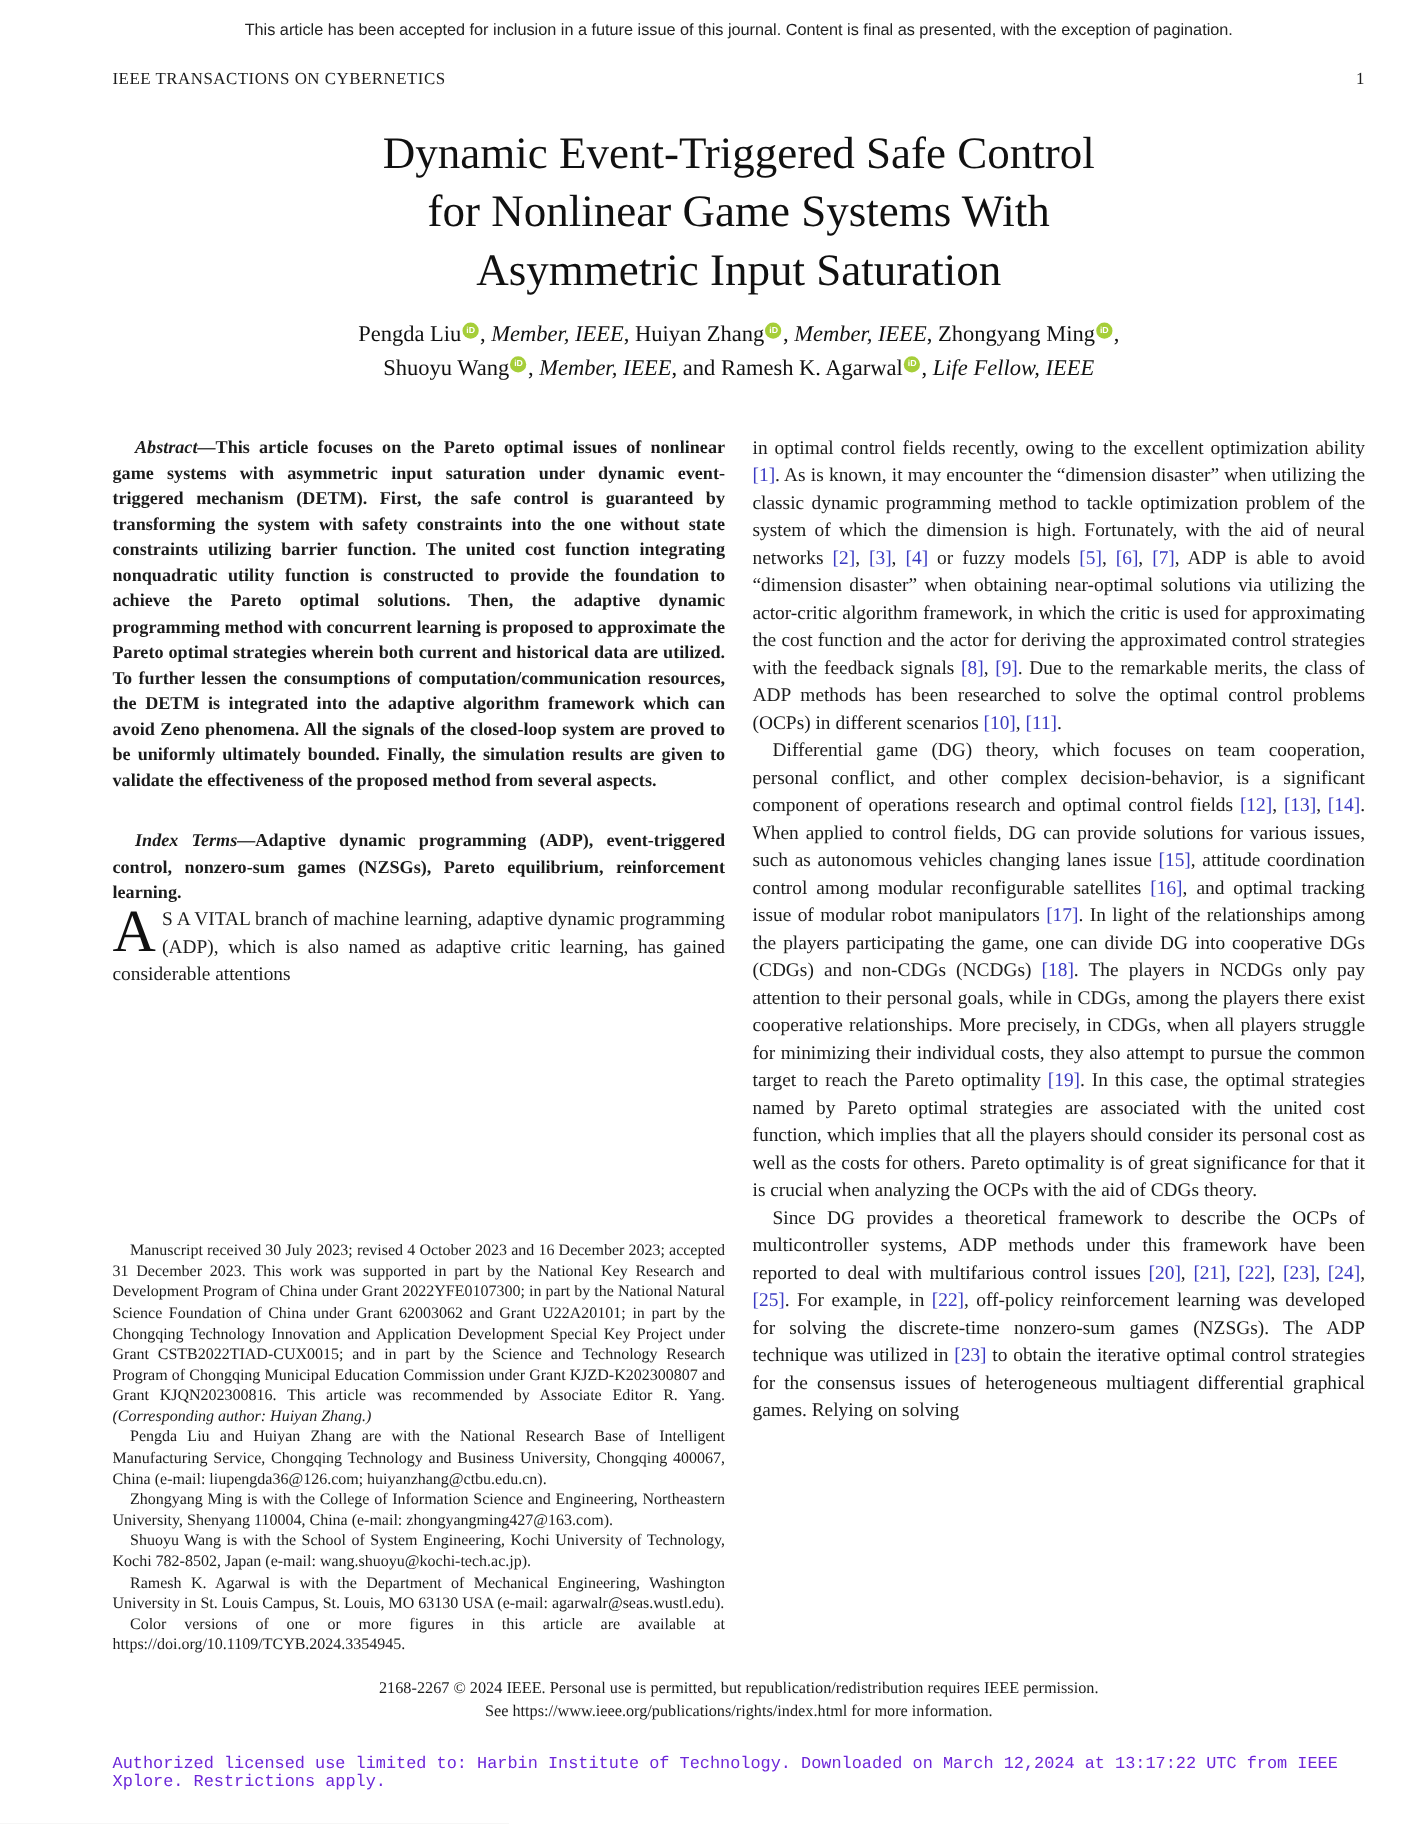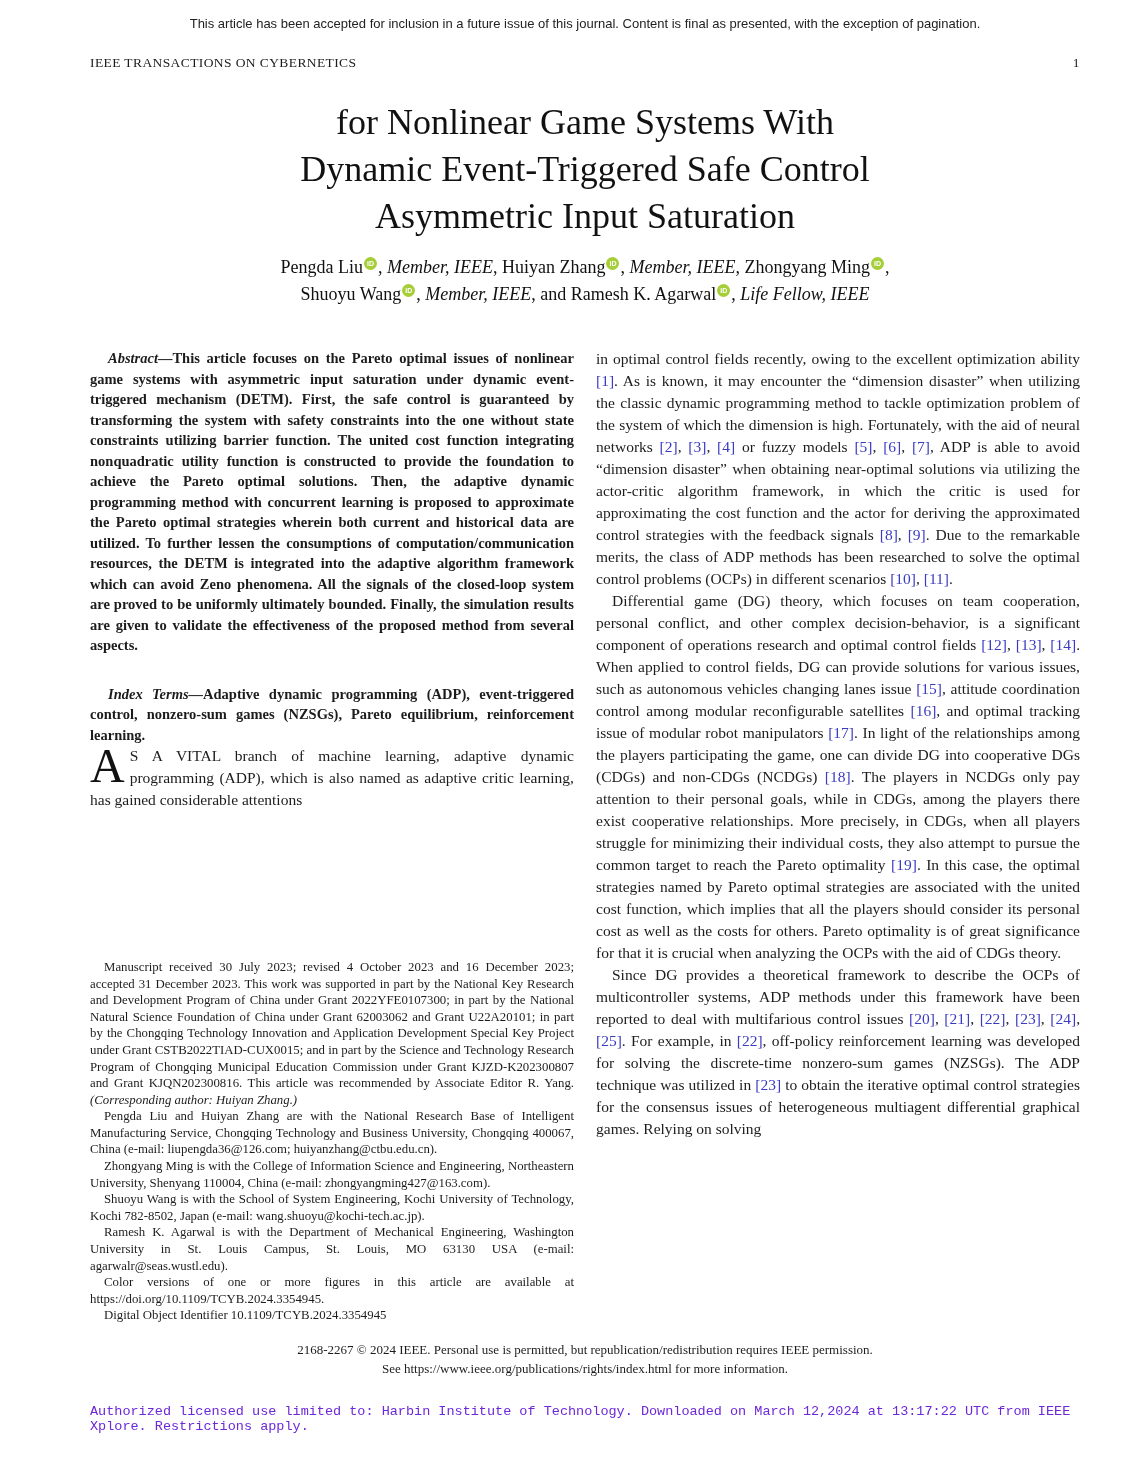--- a/index.html
+++ b/index.html
@@ -3,21 +3,21 @@
 <meta charset="utf-8">
 <style>
   * { margin: 0; padding: 0; box-sizing: border-box; }
   html, body { background: #e9e9e9; }
   .page {
     width: 1128px;
     height: 1459px;
     margin: 0 auto;
     background: #ffffff;
     position: relative;
-    padding: 16px 48px 0 90px;
+    padding: 16px 36px 0 90px;
     font-family: "Liberation Serif", "DejaVu Serif", serif;
     color: #1c1c1c;
     overflow: hidden;
   }
   .acceptance-notice {
     text-align: center;
     font-family: "Liberation Sans", "DejaVu Sans", sans-serif;
     font-size: 13px;
     color: #222;
     margin-bottom: 24px;
@@ -130,22 +130,22 @@
 <div class="page">
 
   <div class="acceptance-notice">This article has been accepted for inclusion in a future issue of this journal. Content is final as presented, with the exception of pagination.</div>
 
   <div class="running-head">
     <span>IEEE TRANSACTIONS ON CYBERNETICS</span>
     <span>1</span>
   </div>
 
   <h1 class="paper-title">
+    <span>Dynamic Event-Triggered Safe Control</span>
     <span>for Nonlinear Game Systems With</span>
-    <span>Dynamic Event-Triggered Safe Control</span>
     <span>Asymmetric Input Saturation</span>
   </h1>
 
   <div class="author-line"><span>Pengda Liu</span><span class="orcid-icon">iD</span><span>, </span><span class="seg-i">Member, IEEE</span><span>, Huiyan Zhang</span><span class="orcid-icon">iD</span><span>, </span><span class="seg-i">Member, IEEE</span><span>, Zhongyang Ming</span><span class="orcid-icon">iD</span><span>,</span></div>
   <div class="author-line"><span>Shuoyu Wang</span><span class="orcid-icon">iD</span><span>, </span><span class="seg-i">Member, IEEE</span><span>, and Ramesh K. Agarwal</span><span class="orcid-icon">iD</span><span>, </span><span class="seg-i">Life Fellow, IEEE</span></div>
 
   <div class="columns">
 
     <div class="col col-left">
       <p class="abstract"><span class="seg-bi">Abstract—</span><span>This article focuses on the Pareto optimal issues of nonlinear game systems with asymmetric input saturation under dynamic event-triggered mechanism (DETM). First, the safe control is guaranteed by transforming the system with safety constraints into the one without state constraints utilizing barrier function. The united cost function integrating nonquadratic utility function is constructed to provide the foundation to achieve the Pareto optimal solutions. Then, the adaptive dynamic programming method with concurrent learning is proposed to approximate the Pareto optimal strategies wherein both current and historical data are utilized. To further lessen the consumptions of computation/communication resources, the DETM is integrated into the adaptive algorithm framework which can avoid Zeno phenomena. All the signals of the closed-loop system are proved to be uniformly ultimately bounded. Finally, the simulation results are given to validate the effectiveness of the proposed method from several aspects.</span></p>
@@ -157,21 +157,20 @@
         <span class="dropcap">A</span><span><span>S A VITAL branch of machine learning, adaptive dynamic programming (ADP), which is also named as adaptive critic learning, has gained considerable attentions</span></span>
       </p>
 
       <div class="footnote-block">
         <p><span>Manuscript received 30 July 2023; revised 4 October 2023 and 16 December 2023; accepted 31 December 2023. This work was supported in part by the National Key Research and Development Program of China under Grant 2022YFE0107300; in part by the National Natural Science Foundation of China under Grant 62003062 and Grant U22A20101; in part by the Chongqing Technology Innovation and Application Development Special Key Project under Grant CSTB2022TIAD-CUX0015; and in part by the Science and Technology Research Program of Chongqing Municipal Education Commission under Grant KJZD-K202300807 and Grant KJQN202300816. This article was recommended by Associate Editor R. Yang. </span><span class="seg-i">(Corresponding author: Huiyan Zhang.)</span></p>
         <p><span>Pengda Liu and Huiyan Zhang are with the National Research Base of Intelligent Manufacturing Service, Chongqing Technology and Business University, Chongqing 400067, China (e-mail: liupengda36@126.com; huiyanzhang@ctbu.edu.cn).</span></p>
         <p><span>Zhongyang Ming is with the College of Information Science and Engineering, Northeastern University, Shenyang 110004, China (e-mail: zhongyangming427@163.com).</span></p>
         <p><span>Shuoyu Wang is with the School of System Engineering, Kochi University of Technology, Kochi 782-8502, Japan (e-mail: wang.shuoyu@kochi-tech.ac.jp).</span></p>
         <p><span>Ramesh K. Agarwal is with the Department of Mechanical Engineering, Washington University in St. Louis Campus, St. Louis, MO 63130 USA (e-mail: agarwalr@seas.wustl.edu).</span></p>
         <p><span>Color versions of one or more figures in this article are available at https://doi.org/10.1109/TCYB.2024.3354945.</span></p>
-        <p><span>Digital Object Identifier 10.1109/TCYB.2024.3354945</span></p>
       </div>
     </div>
 
     <div class="col col-right">
       <p class="body-para"><span>in optimal control fields recently, owing to the excellent optimization ability </span><span class="seg-c">[1]</span><span>. As is known, it may encounter the “dimension disaster” when utilizing the classic dynamic programming method to tackle optimization problem of the system of which the dimension is high. Fortunately, with the aid of neural networks </span><span class="seg-c">[2]</span><span>, </span><span class="seg-c">[3]</span><span>, </span><span class="seg-c">[4]</span><span> or fuzzy models </span><span class="seg-c">[5]</span><span>, </span><span class="seg-c">[6]</span><span>, </span><span class="seg-c">[7]</span><span>, ADP is able to avoid “dimension disaster” when obtaining near-optimal solutions via utilizing the actor-critic algorithm framework, in which the critic is used for approximating the cost function and the actor for deriving the approximated control strategies with the feedback signals </span><span class="seg-c">[8]</span><span>, </span><span class="seg-c">[9]</span><span>. Due to the remarkable merits, the class of ADP methods has been researched to solve the optimal control problems (OCPs) in different scenarios </span><span class="seg-c">[10]</span><span>, </span><span class="seg-c">[11]</span><span>.</span></p>
       <p class="body-para indented"><span>Differential game (DG) theory, which focuses on team cooperation, personal conflict, and other complex decision-behavior, is a significant component of operations research and optimal control fields </span><span class="seg-c">[12]</span><span>, </span><span class="seg-c">[13]</span><span>, </span><span class="seg-c">[14]</span><span>. When applied to control fields, DG can provide solutions for various issues, such as autonomous vehicles changing lanes issue </span><span class="seg-c">[15]</span><span>, attitude coordination control among modular reconfigurable satellites </span><span class="seg-c">[16]</span><span>, and optimal tracking issue of modular robot manipulators </span><span class="seg-c">[17]</span><span>. In light of the relationships among the players participating the game, one can divide DG into cooperative DGs (CDGs) and non-CDGs (NCDGs) </span><span class="seg-c">[18]</span><span>. The players in NCDGs only pay attention to their personal goals, while in CDGs, among the players there exist cooperative relationships. More precisely, in CDGs, when all players struggle for minimizing their individual costs, they also attempt to pursue the common target to reach the Pareto optimality </span><span class="seg-c">[19]</span><span>. In this case, the optimal strategies named by Pareto optimal strategies are associated with the united cost function, which implies that all the players should consider its personal cost as well as the costs for others. Pareto optimality is of great significance for that it is crucial when analyzing the OCPs with the aid of CDGs theory.</span></p>
       <p class="body-para indented"><span>Since DG provides a theoretical framework to describe the OCPs of multicontroller systems, ADP methods under this framework have been reported to deal with multifarious control issues </span><span class="seg-c">[20]</span><span>, </span><span class="seg-c">[21]</span><span>, </span><span class="seg-c">[22]</span><span>, </span><span class="seg-c">[23]</span><span>, </span><span class="seg-c">[24]</span><span>, </span><span class="seg-c">[25]</span><span>. For example, in </span><span class="seg-c">[22]</span><span>, off-policy reinforcement learning was developed for solving the discrete-time nonzero-sum games (NZSGs). The ADP technique was utilized in </span><span class="seg-c">[23]</span><span> to obtain the iterative optimal control strategies for the consensus issues of heterogeneous multiagent differential graphical games. Relying on solving</span></p>
     </div>
 
   </div>

